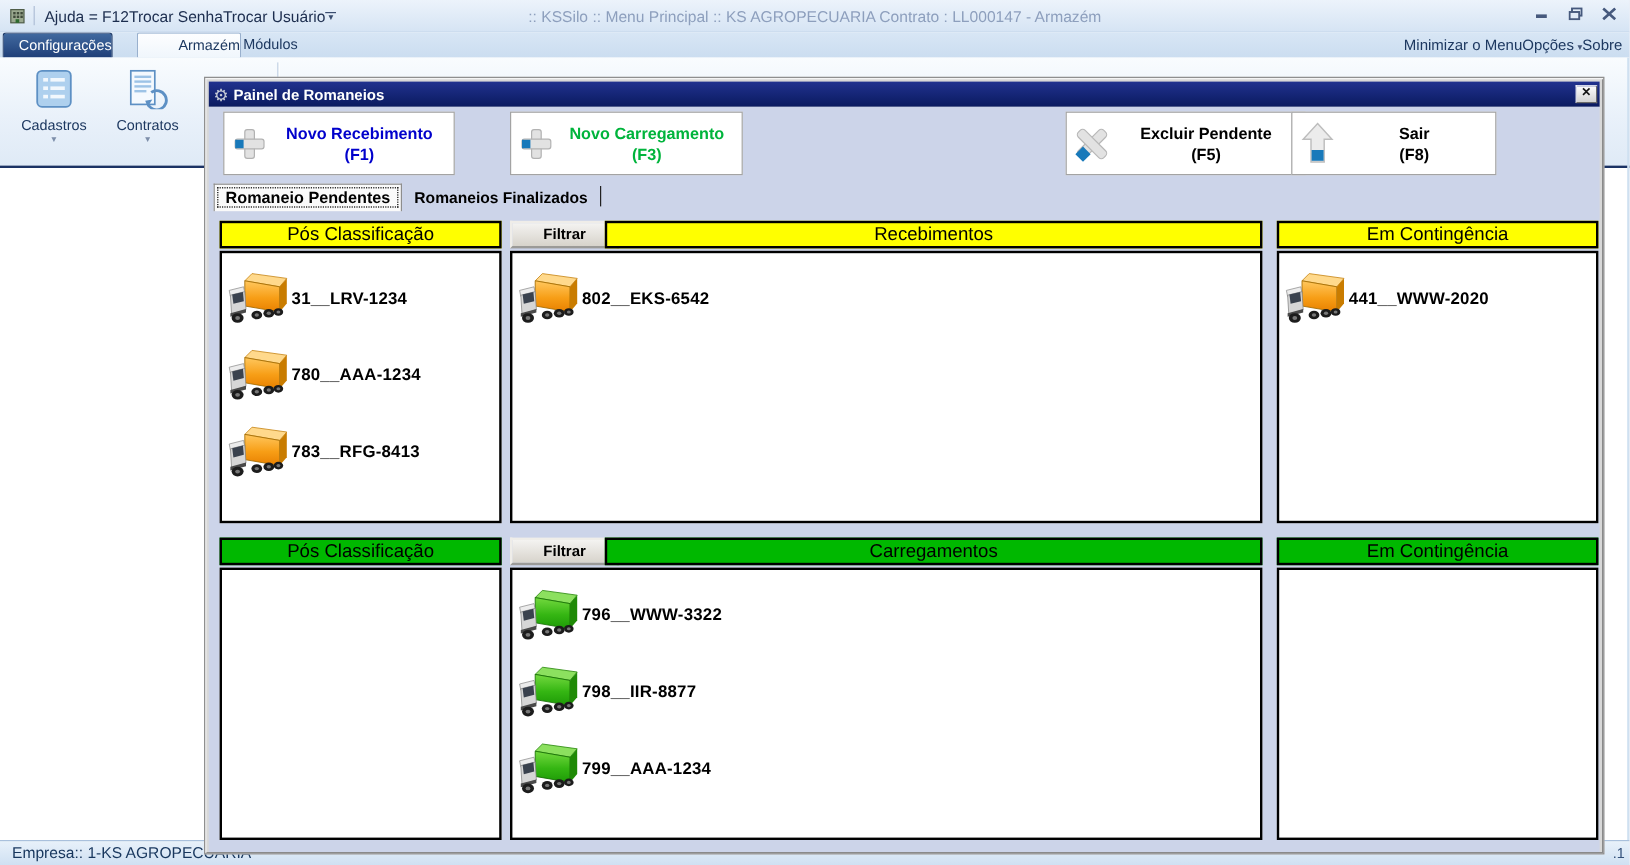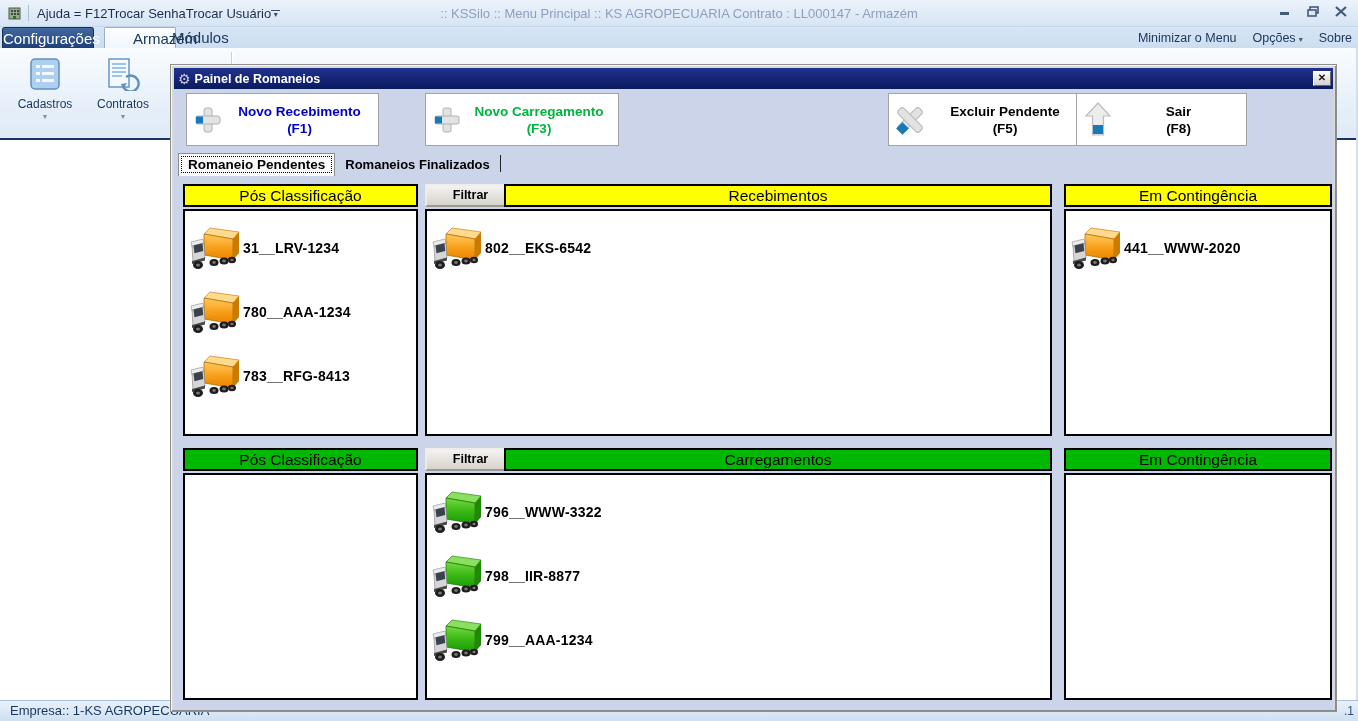--- a/index.html
+++ b/index.html
@@ -17,28 +17,28 @@
   .qa-caret { display:inline-block; width:9px; text-align:center; color:#3a4d70; font-size:8px;
     border-top:1px solid #3a4d70; line-height:8px; margin-top:2px; }
   .win-title { position:absolute; left:0; top:0; width:100%; height:27px; line-height:27px;
     text-align:center; color:#8d9fbd; font-size:13px; pointer-events:none; }
   .win-controls { position:absolute; right:8px; top:4px; display:flex; gap:10px; }
   .win-ctl { width:18px; height:14px; display:flex; align-items:center; justify-content:center; }
 
   
   .tabrow { position:absolute; left:0; top:27px; width:1358px; height:21px;
     background:linear-gradient(#d8e6f5,#cbddf0); }
-  .tab { position:absolute; top:0; height:21px; line-height:21px; text-align:left; font-size:15px; }
+  .tab { position:absolute; top:0; height:21px; line-height:21px; text-align:right; font-size:12px; }
   .tab-config { left:2px; width:92px; color:#fff; border-radius:3px 3px 0 0;
     background:linear-gradient(#41699f,#1f3f78); border:1px solid #16305e; border-bottom:none; }
-  .tab-armazem { left:104px; width:72px; color:#1d3860; background:linear-gradient(#fdfeff,#f0f6fc);
+  .tab-armazem { left:114px; width:87px; color:#1d3860; background:linear-gradient(#fdfeff,#f0f6fc);
     border:1px solid #99b0cd; border-bottom:none; border-radius:2px 2px 0 0;padding-left:28px; }
   .tab-modulos { left:172px; width:76px; color:#1d3860; }
   .tabrow-right { position:absolute; right:6px; top:0; height:21px; display:flex; align-items:center;
-    gap:16px; font-size:12.5px; color:#1d3860; }
+    font-size:12.5px; color:#1d3860; }
   .opt-caret { font-size:8px; color:#44577a; margin-left:3px; }
 
   
   .ribbon { position:absolute; left:0; top:48px; width:1358px; height:92px;
     background:linear-gradient(#f9fcfe,#e9f1fa 55%,#dfeaf6); border-bottom:2px solid #1b3264; }
   .rib-btn { position:absolute; top:5px; width:66px; height:82px; display:flex; flex-direction:column;
     align-items:center; border-radius:3px; }
   .rib-btn .rbi { margin-top:4px; }
   .rib-label { font-size:12px; color:#1d3860; margin-top:6px; }
   .rib-caret { font-size:7px; color:#7d8ea9; margin-top:2px; }

